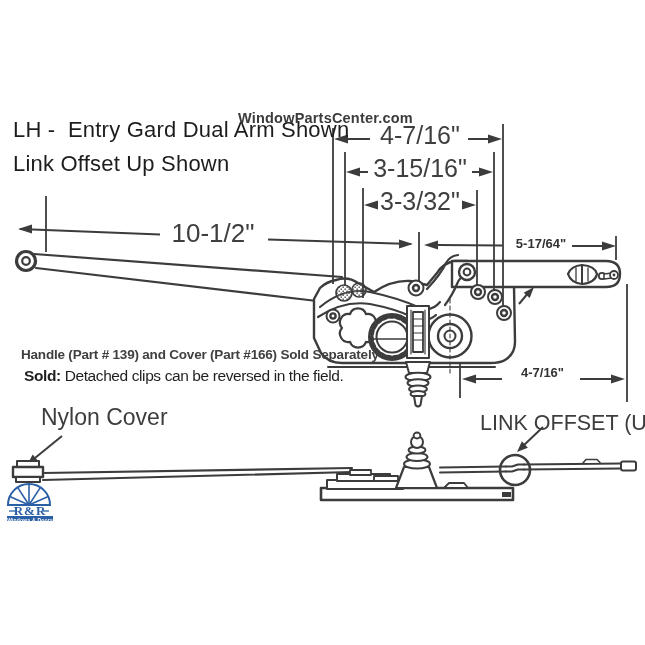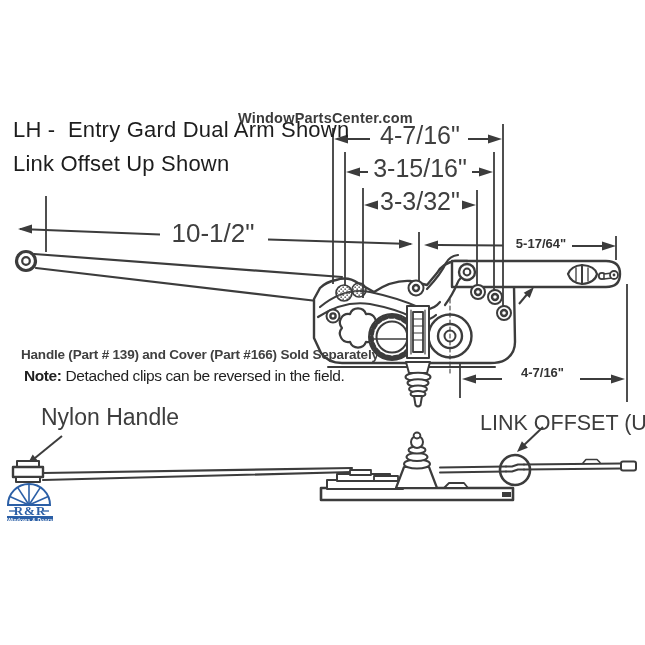--- a/index.html
+++ b/index.html
@@ -266,22 +266,22 @@
 
   <div class="txt title" style="left:13px;top:152px;">Link Offset Up Shown</div>
 
   <div class="txt dim-big" style="left:355px;top:122px;width:130px;">4-7/16"</div>
   <div class="txt dim-big" style="left:352px;top:155px;width:136px;">3-15/16"</div>
   <div class="txt dim-big" style="left:355px;top:188px;width:130px;">3-3/32"</div>
   <div class="txt dim-big" style="left:150px;top:219px;width:126px;font-size:26px;">10-1/2"</div>
   <div class="txt dim-small" style="left:505px;top:237px;width:72px;">5-17/64"</div>
   <div class="txt dim-small" style="left:500px;top:366px;width:85px;">4-7/16"</div>
 
-  <div class="txt cap-label" style="left:41px;top:405px;">Nylon Handle</div>
+  <div class="txt cap-label" style="left:41px;top:405px;">Nylon Cover</div>
   <div class="txt cap-label" style="left:480px;top:412px;font-size:21.5px;">LINK OFFSET (UP)</div>
 
   <div class="txt note-semibold" style="left:21px;top:348px;">Handle (Part # 139) and Cover (Part #166) Sold Separately</div>
-  <div class="txt note-line" style="left:24px;top:367px;"><b>Note:</b><span> Detached clips can be reversed in the field.</span></div>
+  <div class="txt note-line" style="left:24px;top:367px;"><b>Sold:</b><span> Detached clips can be reversed in the field.</span></div>
 
   <div class="txt logo-rr" style="left:8px;top:504px;width:44px;">R&amp;R</div>
   <div class="txt logo-tag" style="left:7px;top:517.5px;width:46px;">Windows &amp; Doors</div>
 
 </div>
 
 </body></html>

